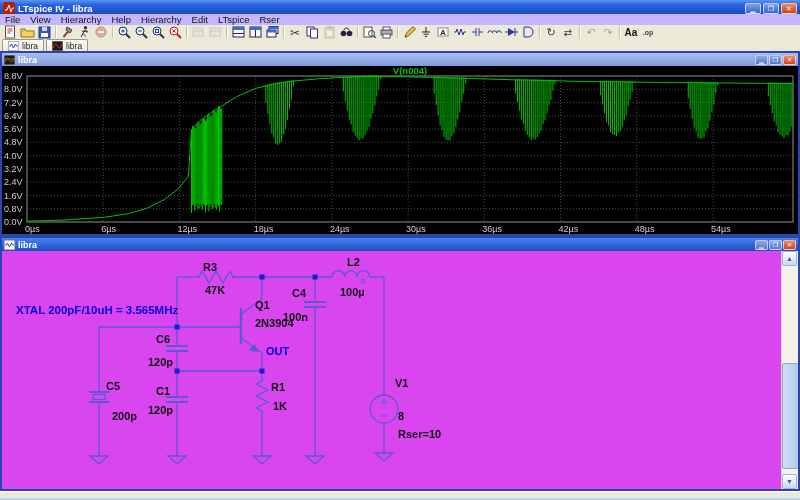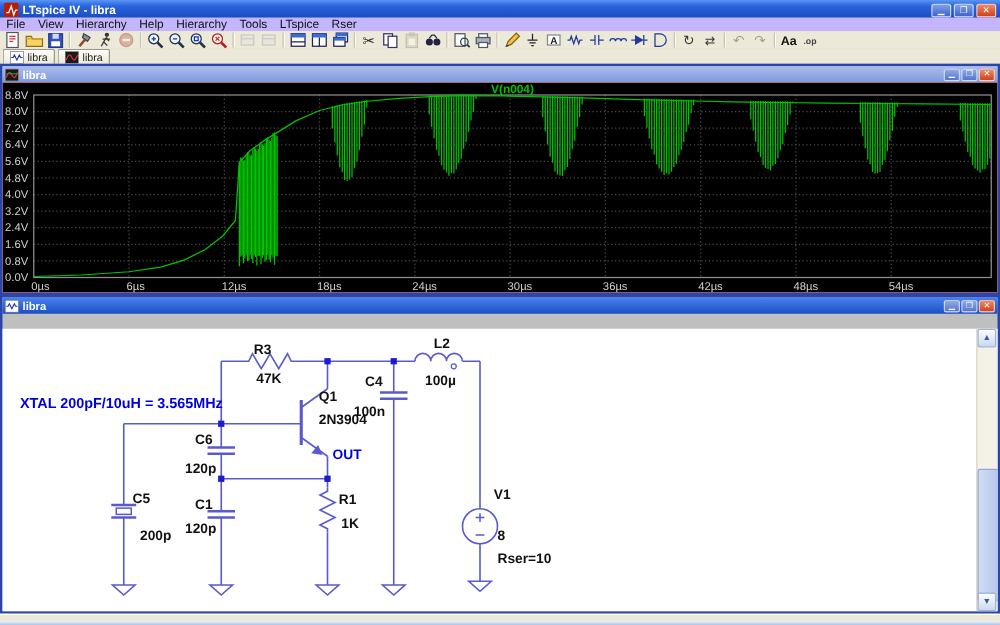--- a/index.html
+++ b/index.html
@@ -42,22 +42,22 @@
   .childbar{height:13px;display:flex;align-items:center;gap:3px;padding:0 2px;
     color:#fff;font-size:9px;font-weight:bold;}
   .childbar.inactive{background:linear-gradient(180deg,#aabdec 0%,#7e99dd 100%);}
   .childbar.active{background:linear-gradient(180deg,#4a82ec 0%,#1b4fc4 100%);}
   .cbtns{margin-left:auto;display:flex;gap:1px;}
   .cbtn{width:13px;height:10px;border-radius:2px;border:1px solid rgba(255,255,255,.6);
     background:linear-gradient(#90a8e4,#5675cf);color:#fff;font-size:6.5px;line-height:8px;
     text-align:center;padding:0;}
   .cbtn.close{background:linear-gradient(#ee8a68,#cd431f);}
 
-  .waveclient{position:absolute;left:0;top:13px;right:0;bottom:0;background:#ef4444;overflow:hidden;}
-  .schemclient{position:absolute;left:0;top:13px;right:0;bottom:0;background:#ffffff;overflow:hidden;margin-top:12px;}
+  .waveclient{position:absolute;left:0;top:13px;right:0;bottom:0;background:#ffffff;overflow:hidden;}
+  .schemclient{position:absolute;left:0;top:13px;right:0;bottom:0;background:#d946ef;overflow:hidden;}
 
   
   .vscroll{position:absolute;right:0;top:0;bottom:0;width:16px;background:#f3f1e8;
     border-left:1px solid #d9d5c2;}
   .sbtn{position:absolute;left:0;width:15px;height:15px;border:1px solid #9db4dd;border-radius:2px;
     background:linear-gradient(#fdfefe,#c9d8f2);color:#3a5a9b;font-size:7px;line-height:13px;
     text-align:center;padding:0;box-sizing:border-box;}
   .sbtn.up{top:0;}
   .sbtn.down{bottom:0;}
   .sthumb{position:absolute;left:0;width:15px;top:112px;height:104px;border:1px solid #93a9d4;
@@ -88,21 +88,21 @@
       <button class="capbtn close">✕</button>
     </span>
   </div>
 
   <div class="menubar" id="menubar">
       <span>File</span>
       <span>View</span>
       <span>Hierarchy</span>
       <span>Help</span>
       <span>Hierarchy</span>
-      <span>Tools</span>
+      <span>Edit</span>
       <span>LTspice</span>
       <span>Rser</span>
     </div>
   <div class="toolbar" id="toolbar">
       <button class="tb">
         <svg width="15" height="14" viewBox="0 0 15 14">
           <rect x="2.5" y="1" width="9" height="12" fill="#fff" stroke="#555"></rect>
           <path d="M4.5 4h5M4.5 6h5M4.5 8h3" stroke="#c33" fill="none"></path>
         </svg>
       </button>

